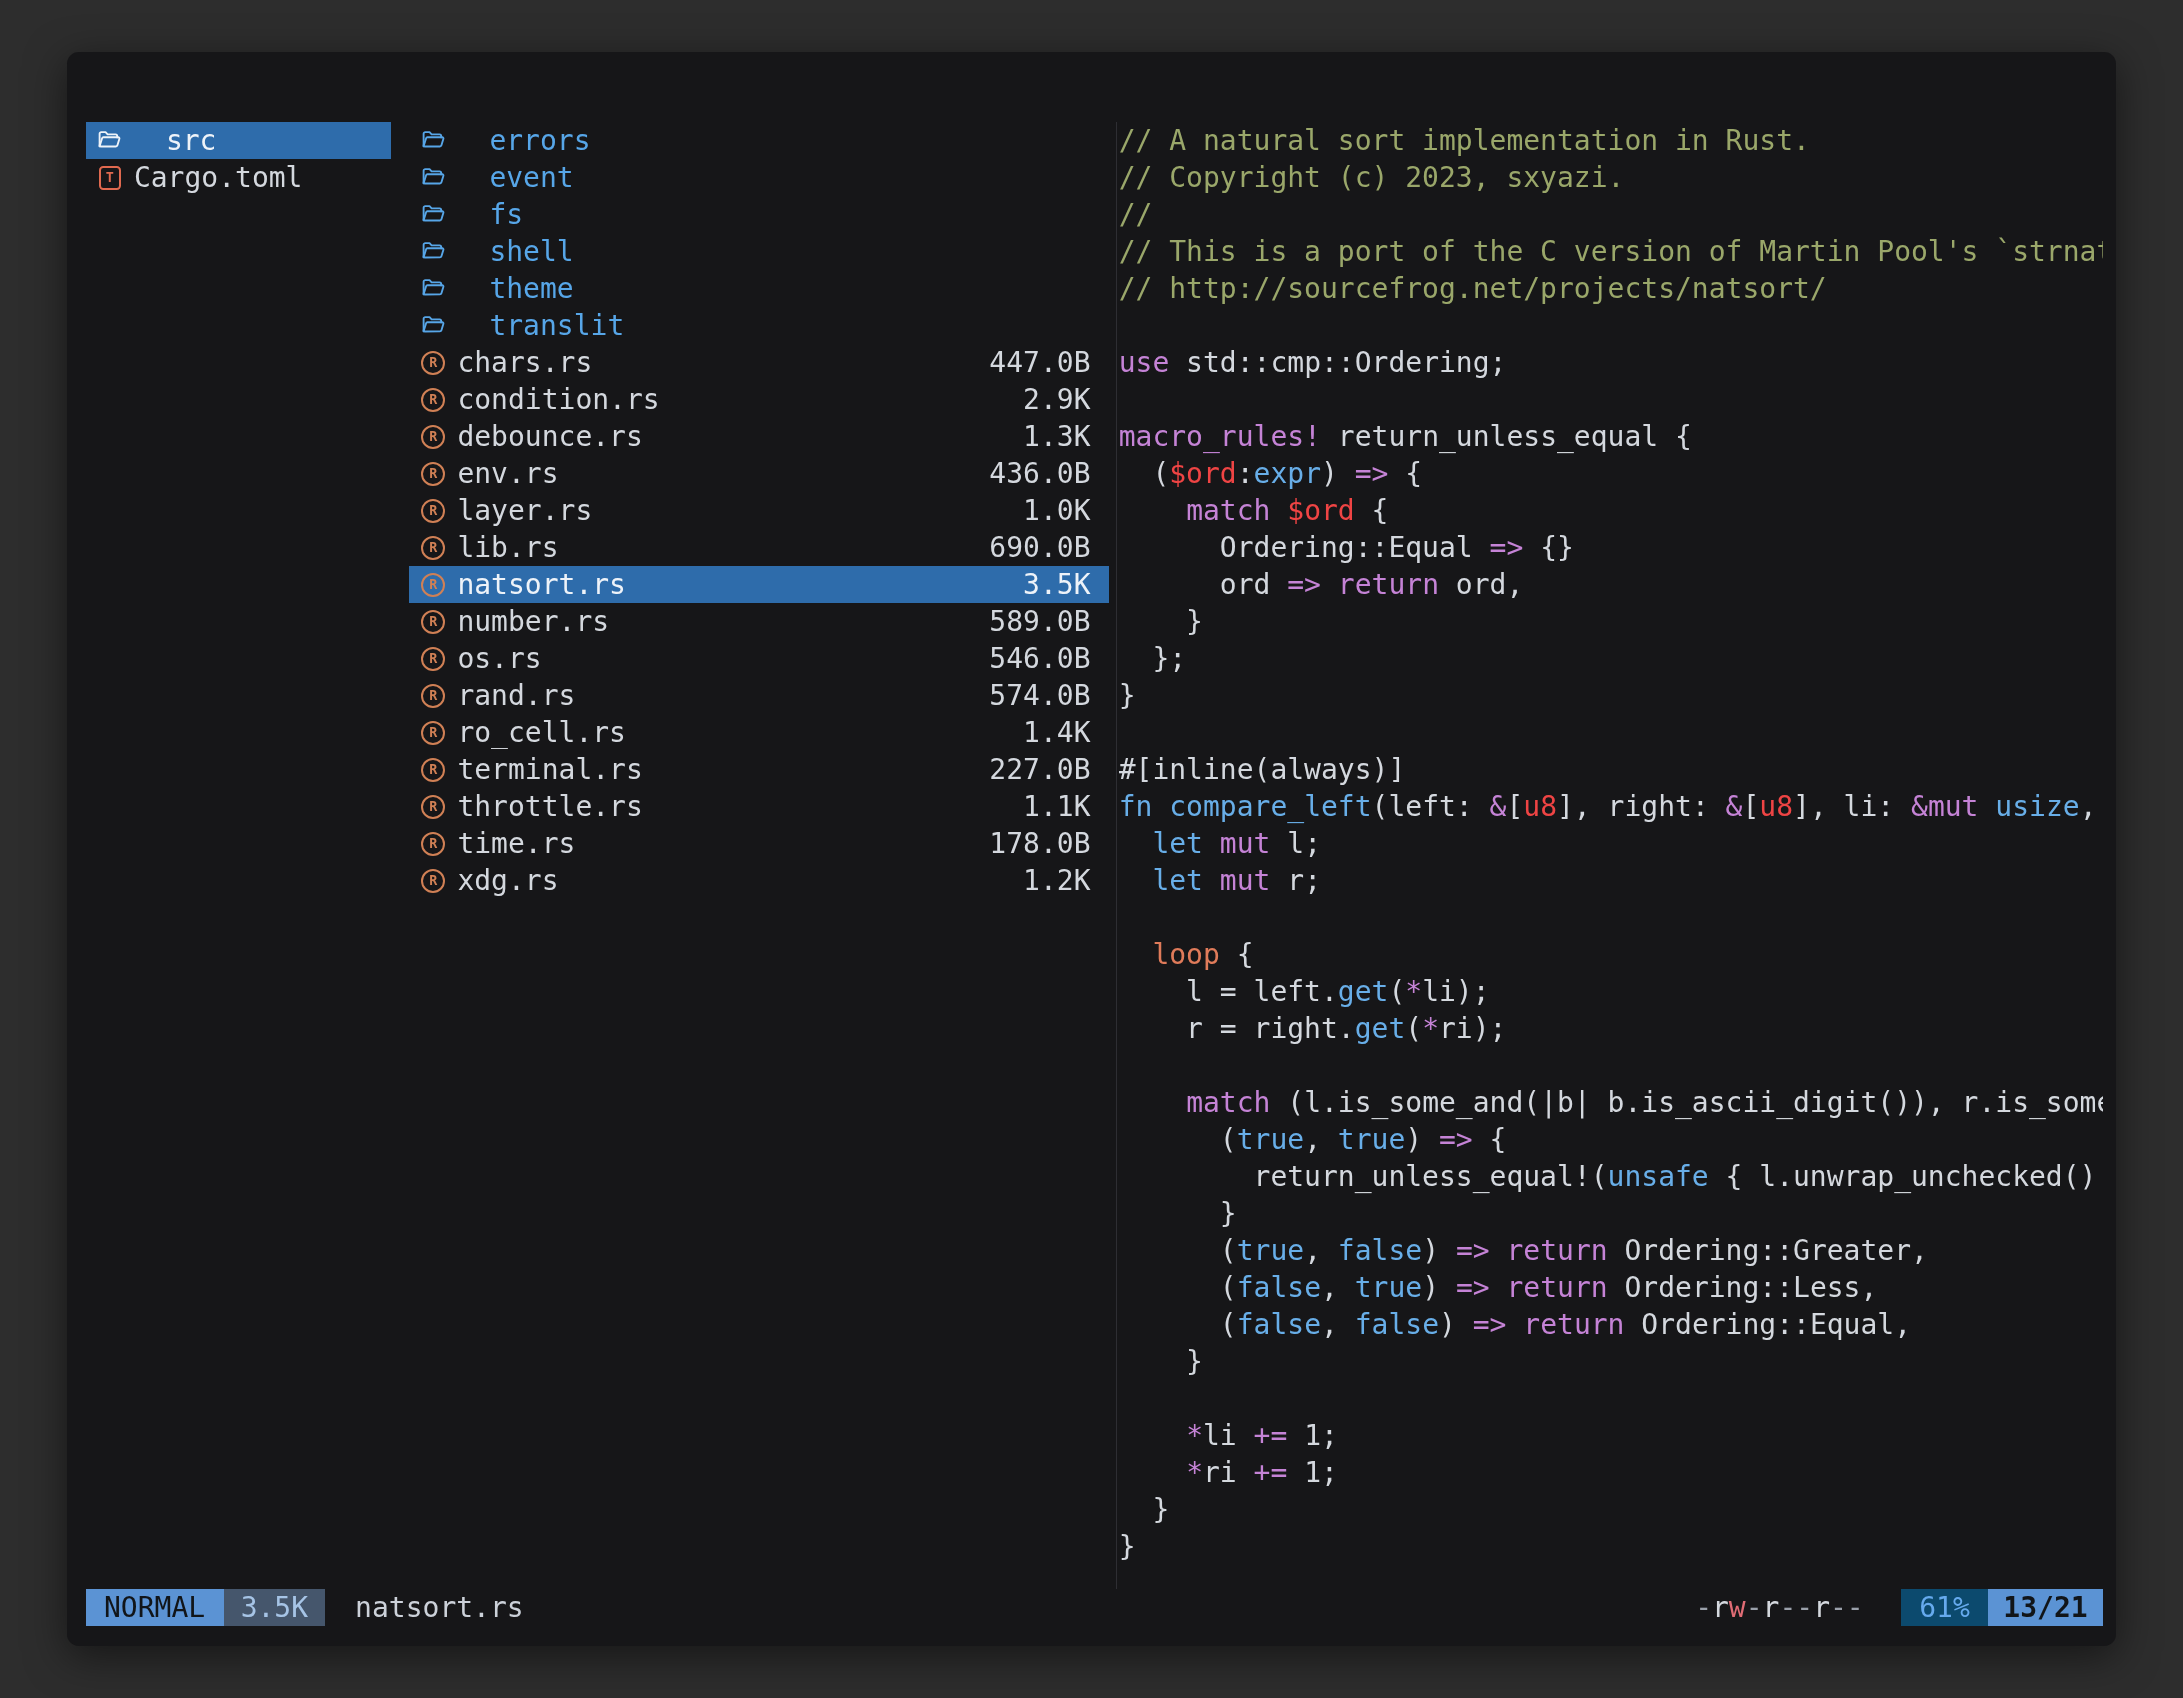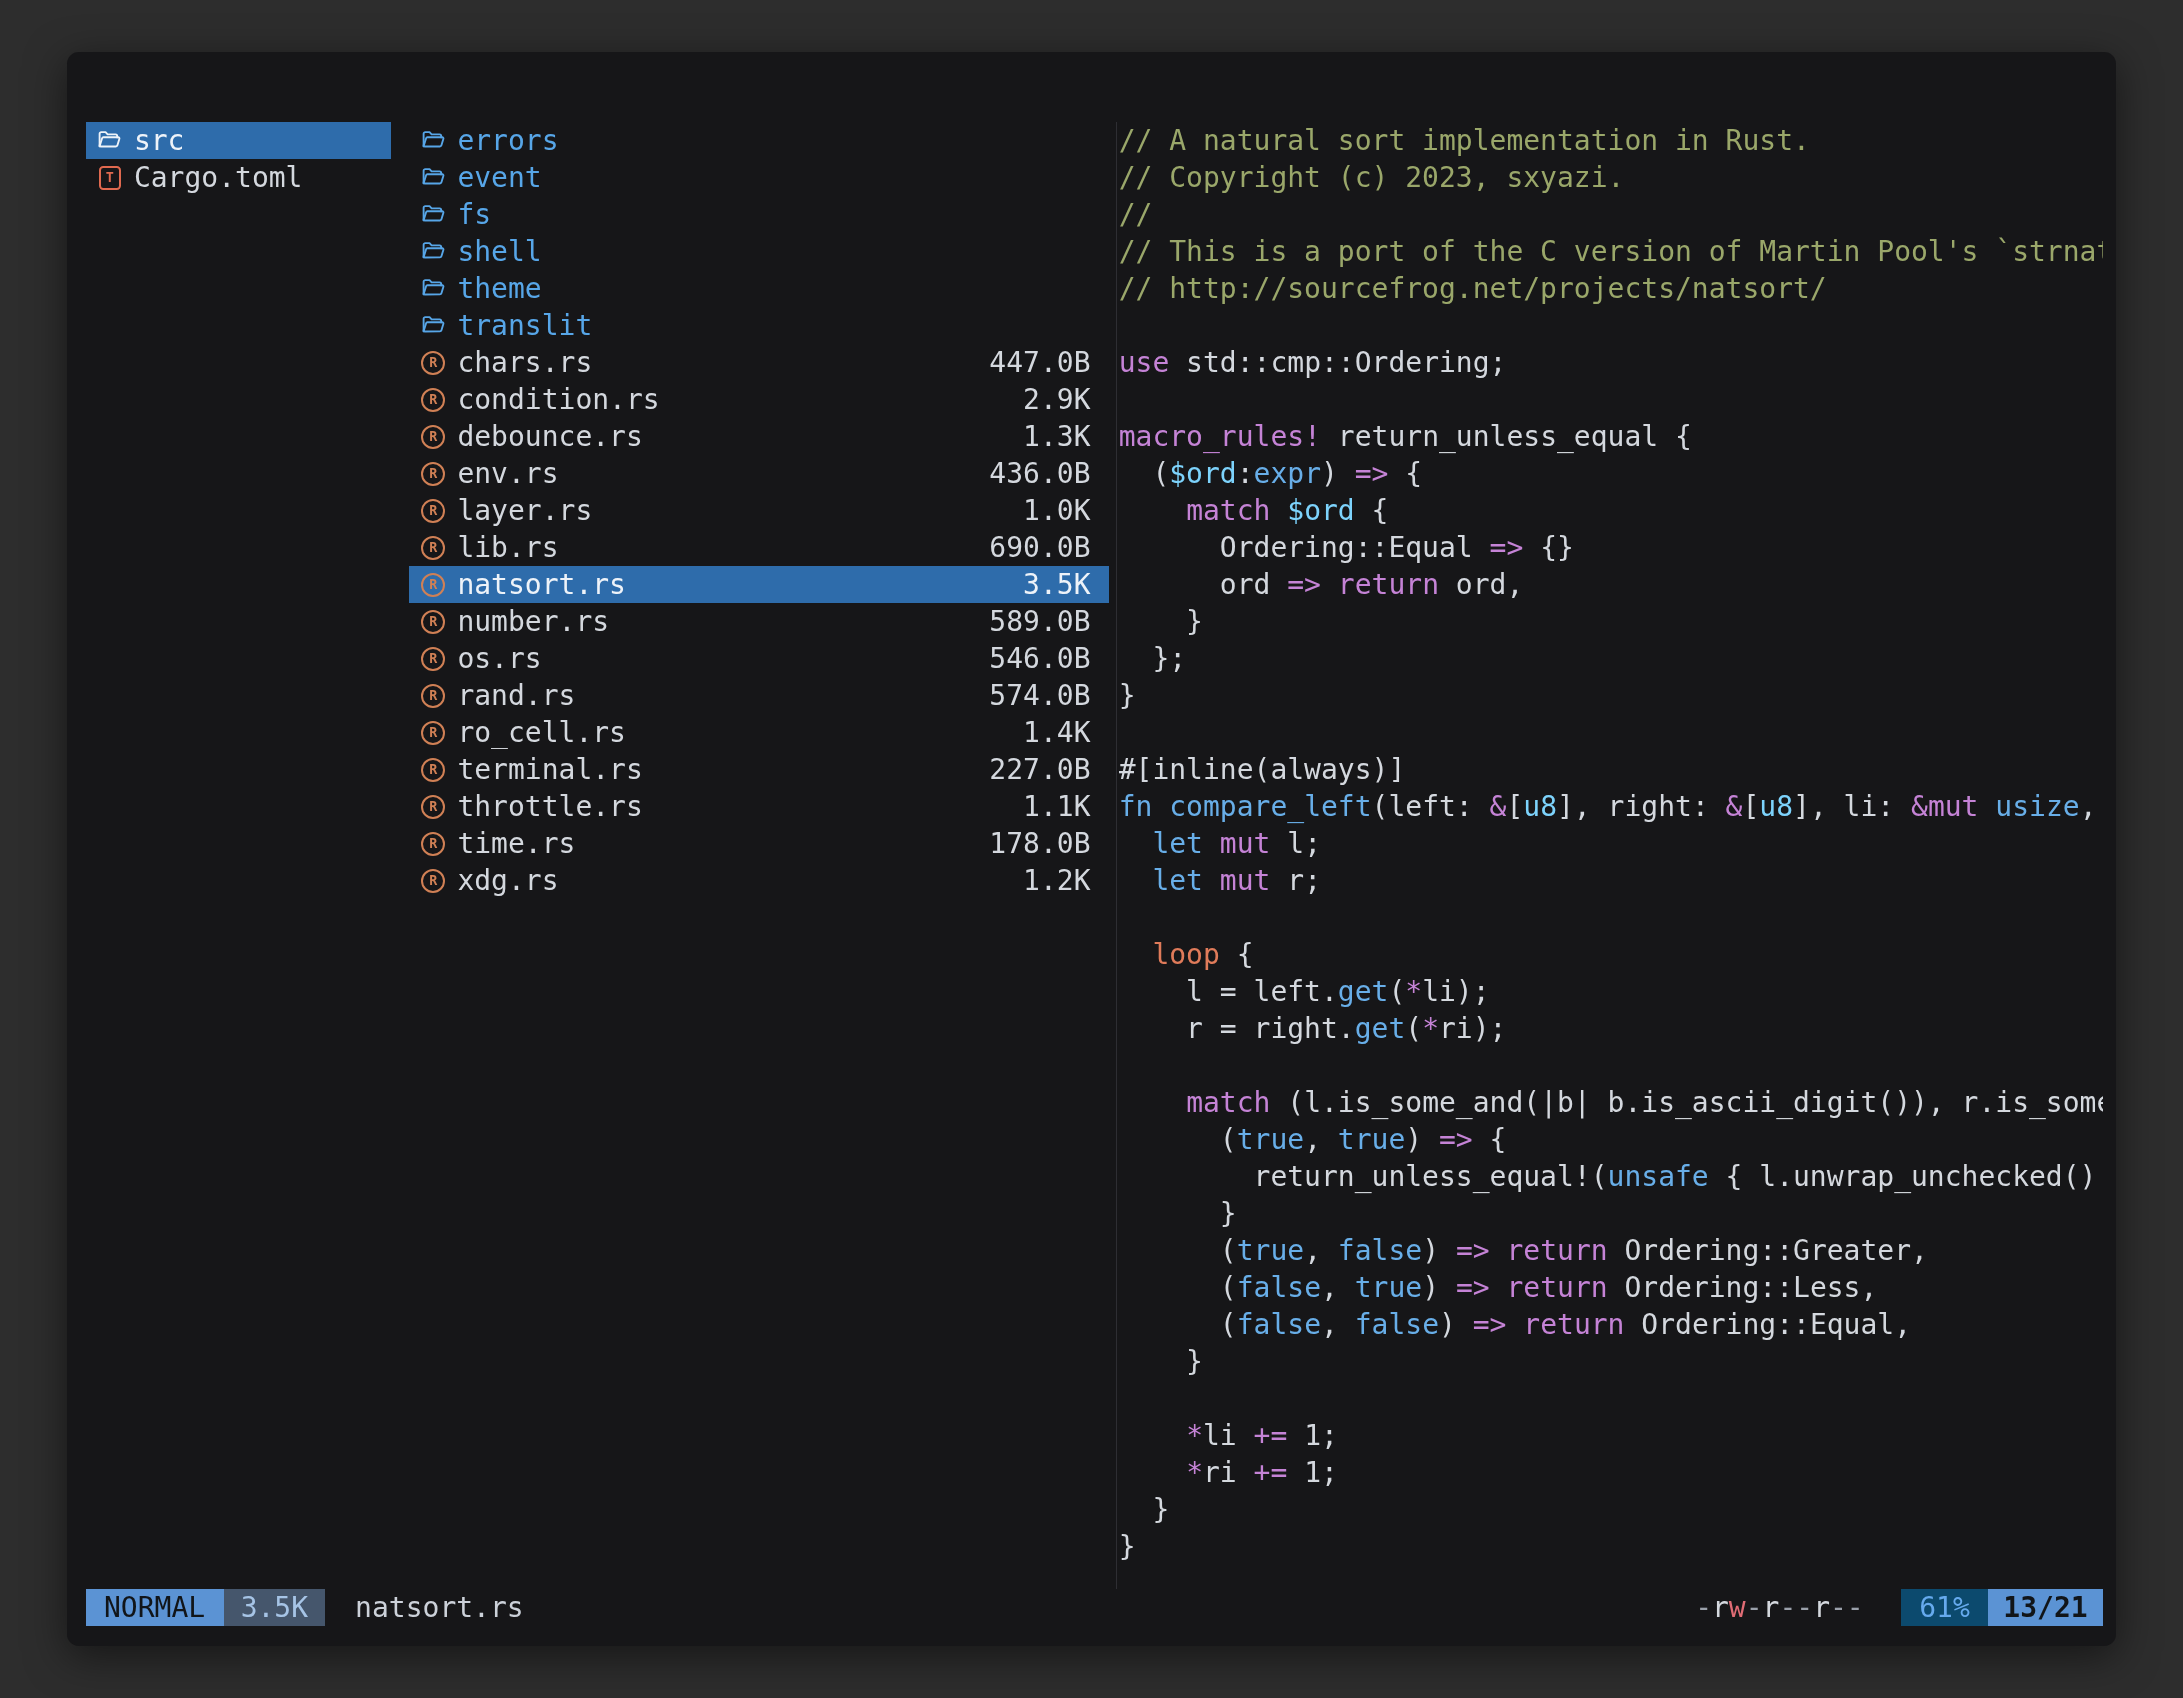--- a/index.html
+++ b/index.html
@@ -46,32 +46,32 @@
     display:inline-flex; align-items:center; justify-content:center;
     font-size:13.4px; font-weight:bold; line-height:1;
   }
   .toml-glyph {
     box-sizing:border-box; width:22px; height:24px;
     border:2.5px solid currentColor; border-radius:4.2px;
     display:inline-flex; align-items:center; justify-content:center;
     font-size:13.4px; font-weight:bold; line-height:1;
   }
   .label { overflow:hidden; }
-  .folder-label { color:#57a6e8; }
+  .folder-label { color:#57a6e8;margin-left:32px; }
   .size { margin-left:auto; }
 
   .code-line {
     height:37px; line-height:37px;
     font-size:28px; white-space:pre; overflow:hidden;
     color:#d4d8de;
   }
   .t-cmt  { color:#9aa76a; }
   .t-kw   { color:#c583d6; }
   .t-blue { color:#68aee8; }
-  .t-org  { color:#7dd3fc; }
+  .t-org  { color:#ef4444; }
   .t-red  { color:#e07b5a;text-align:center; }
 
   .status {
     height:37px; margin-top:auto;
     display:flex; align-items:center;
     font-size:28px; color:#d4d8de; white-space:pre;
   }
   .badge { height:37px; display:inline-flex; align-items:center; }
   .badge.mode { background:#5b93d4; color:#111519; font-weight:normal; padding:0 18.5px; }
   .badge.size { background:#45566c; color:#a6c4e6; padding:0 17px; }

